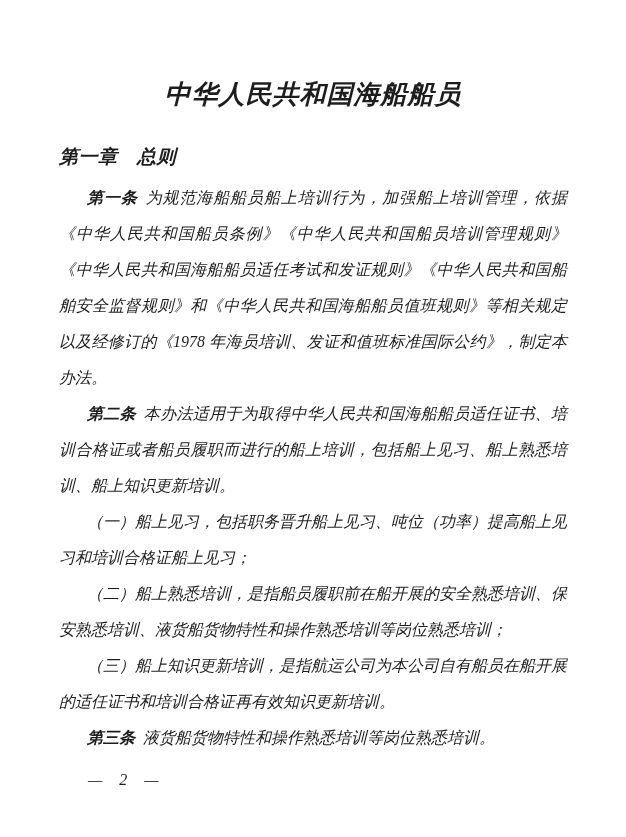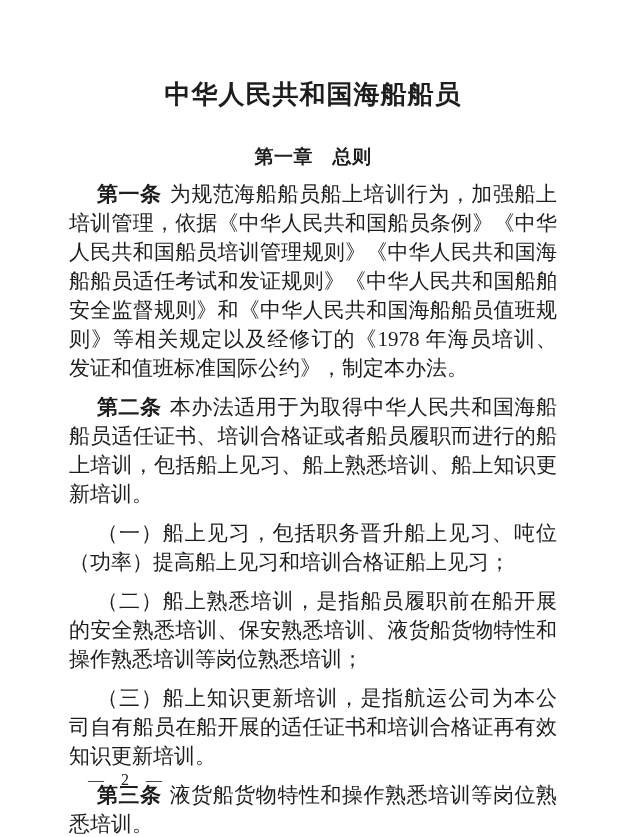--- a/index.html
+++ b/index.html
@@ -13,47 +13,48 @@
     color: #1d1d1d;
     font-family: "Liberation Serif", "DejaVu Serif", serif;
     position: relative;
     overflow: hidden;
   }
   .page {
     position: absolute;
     inset: 0;
     box-sizing: border-box;
     padding: 76px 59px 0 59px;
+    font-style: italic;
   }
   .title {
     margin: 0;
     text-align: center;
     font-size: 26px;
     font-weight: bold;
     line-height: 38px;
     letter-spacing: 1px;
   }
   .title-line {
     display: block;
   }
   .chapter {
     margin: 32px 0 0 0;
-    text-align: center;
+    text-align: left;
     font-size: 19px;
     font-weight: bold;
     line-height: 22px;
     letter-spacing: 0.5px;
   }
   .doc-body {
     margin-top: 12px;
   }
   .para {
-    margin: 10px;
-    font-size: 21px;
-    line-height: 29px;
+    margin: 0;
+    font-size: 16px;
+    line-height: 36px;
     text-align: justify;
     text-justify: inter-ideograph;
     text-indent: 28px;
   }
   .lead {
     font-weight: bold;
     margin-right: 8px;
   }
   .page-footer {
     position: absolute;

